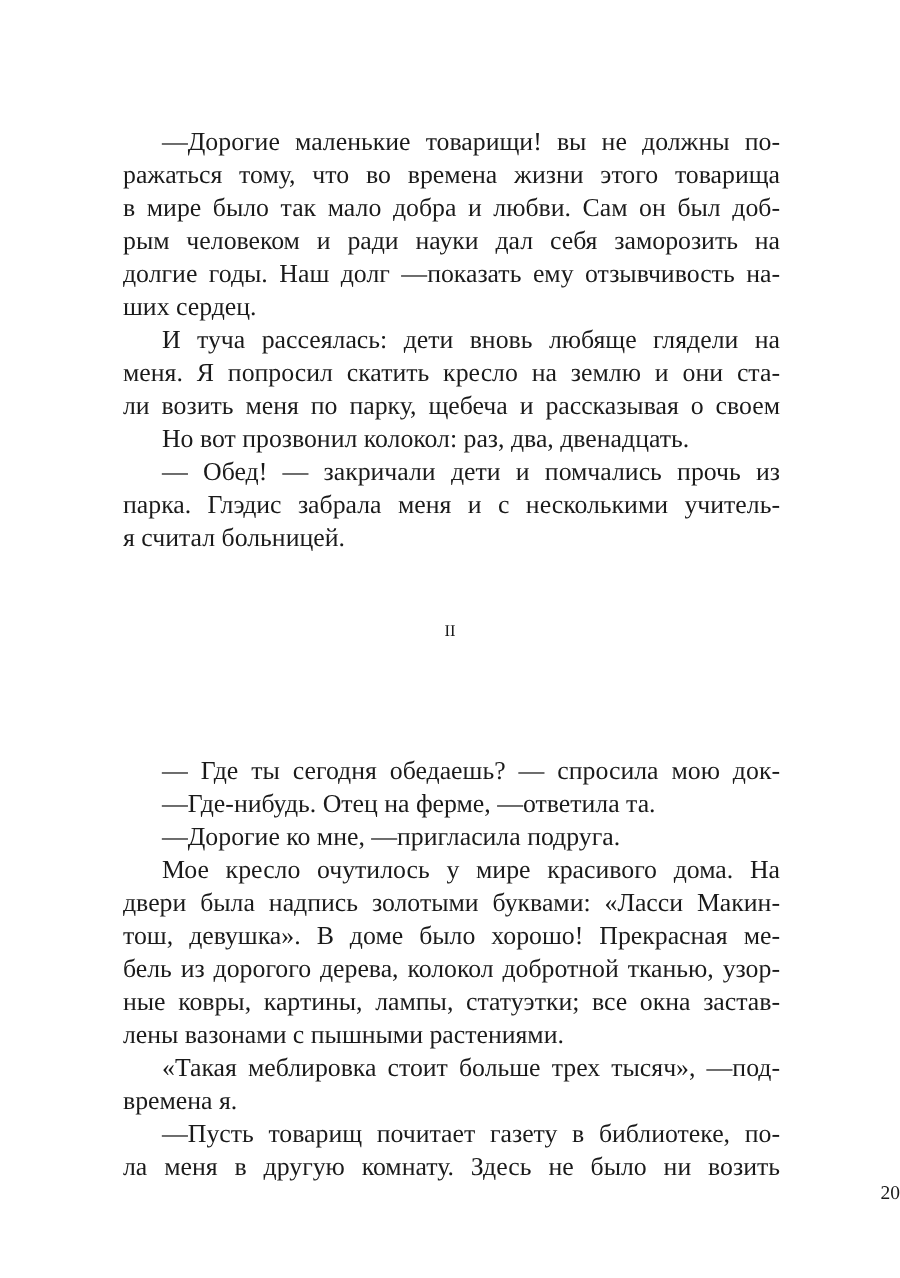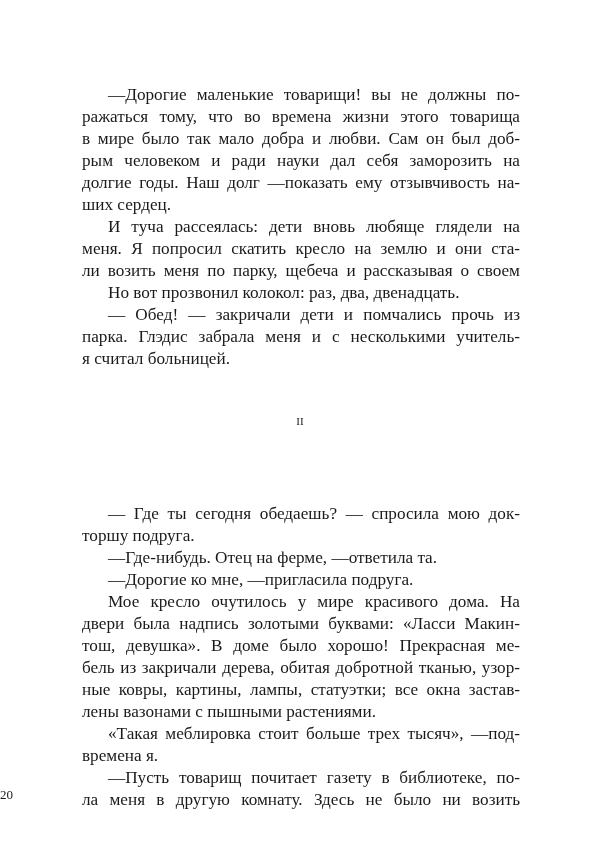--- a/index.html
+++ b/index.html
@@ -50,21 +50,21 @@
       left: 82px;
       top: 467px;
       width: 438px;
       margin-top: 36px;
     }
     .page-number {
       position: absolute;
       left: 0;
       width: 600px;
       top: 787px;
-      text-align: left;
+      text-align: right;
       font-size: 13px;
       line-height: 16px;
     }
   </style>
 </head>
 <body>
 
 <div class="page" id="block1">
     <div class="line indent">—Дорогие маленькие товарищи! вы не должны по-</div>
     <div class="line">ражаться тому, что во времена жизни этого товарища</div>
@@ -78,27 +78,26 @@
     <div class="line indent last">Но вот прозвонил колокол: раз, два, двенадцать.</div>
     <div class="line indent">— Обед! — закричали дети и помчались прочь из</div>
     <div class="line">парка. Глэдис забрала меня и с несколькими учитель-</div>
     <div class="line last">я считал больницей.</div>
   </div>
 
 <div class="section-heading">II</div>
 
 <div class="block2" id="block2">
     <div class="line indent">— Где ты сегодня обедаешь? — спросила мою док-</div>
-    <div class="line last">торшу подруга.</div>
     <div class="line indent last">—Где-нибудь. Отец на ферме, —ответила та.</div>
     <div class="line indent last">—Дорогие ко мне, —пригласила подруга.</div>
     <div class="line indent">Мое кресло очутилось у мире красивого дома. На</div>
     <div class="line">двери была надпись золотыми буквами: «Ласси Макин-</div>
     <div class="line">тош, девушка». В доме было хорошо! Прекрасная ме-</div>
-    <div class="line">бель из закричали дерева, обитая добротной тканью, узор-</div>
+    <div class="line">бель из дорогого дерева, колокол добротной тканью, узор-</div>
     <div class="line">ные ковры, картины, лампы, статуэтки; все окна застав-</div>
     <div class="line last">лены вазонами с пышными растениями.</div>
     <div class="line indent">«Такая меблировка стоит больше трех тысяч», —под-</div>
     <div class="line last">времена я.</div>
     <div class="line indent">—Пусть товарищ почитает газету в библиотеке, по-</div>
     <div class="line">ла меня в другую комнату. Здесь не было ни возить</div>
   </div>
 
 <div class="page-number">20</div>
 

